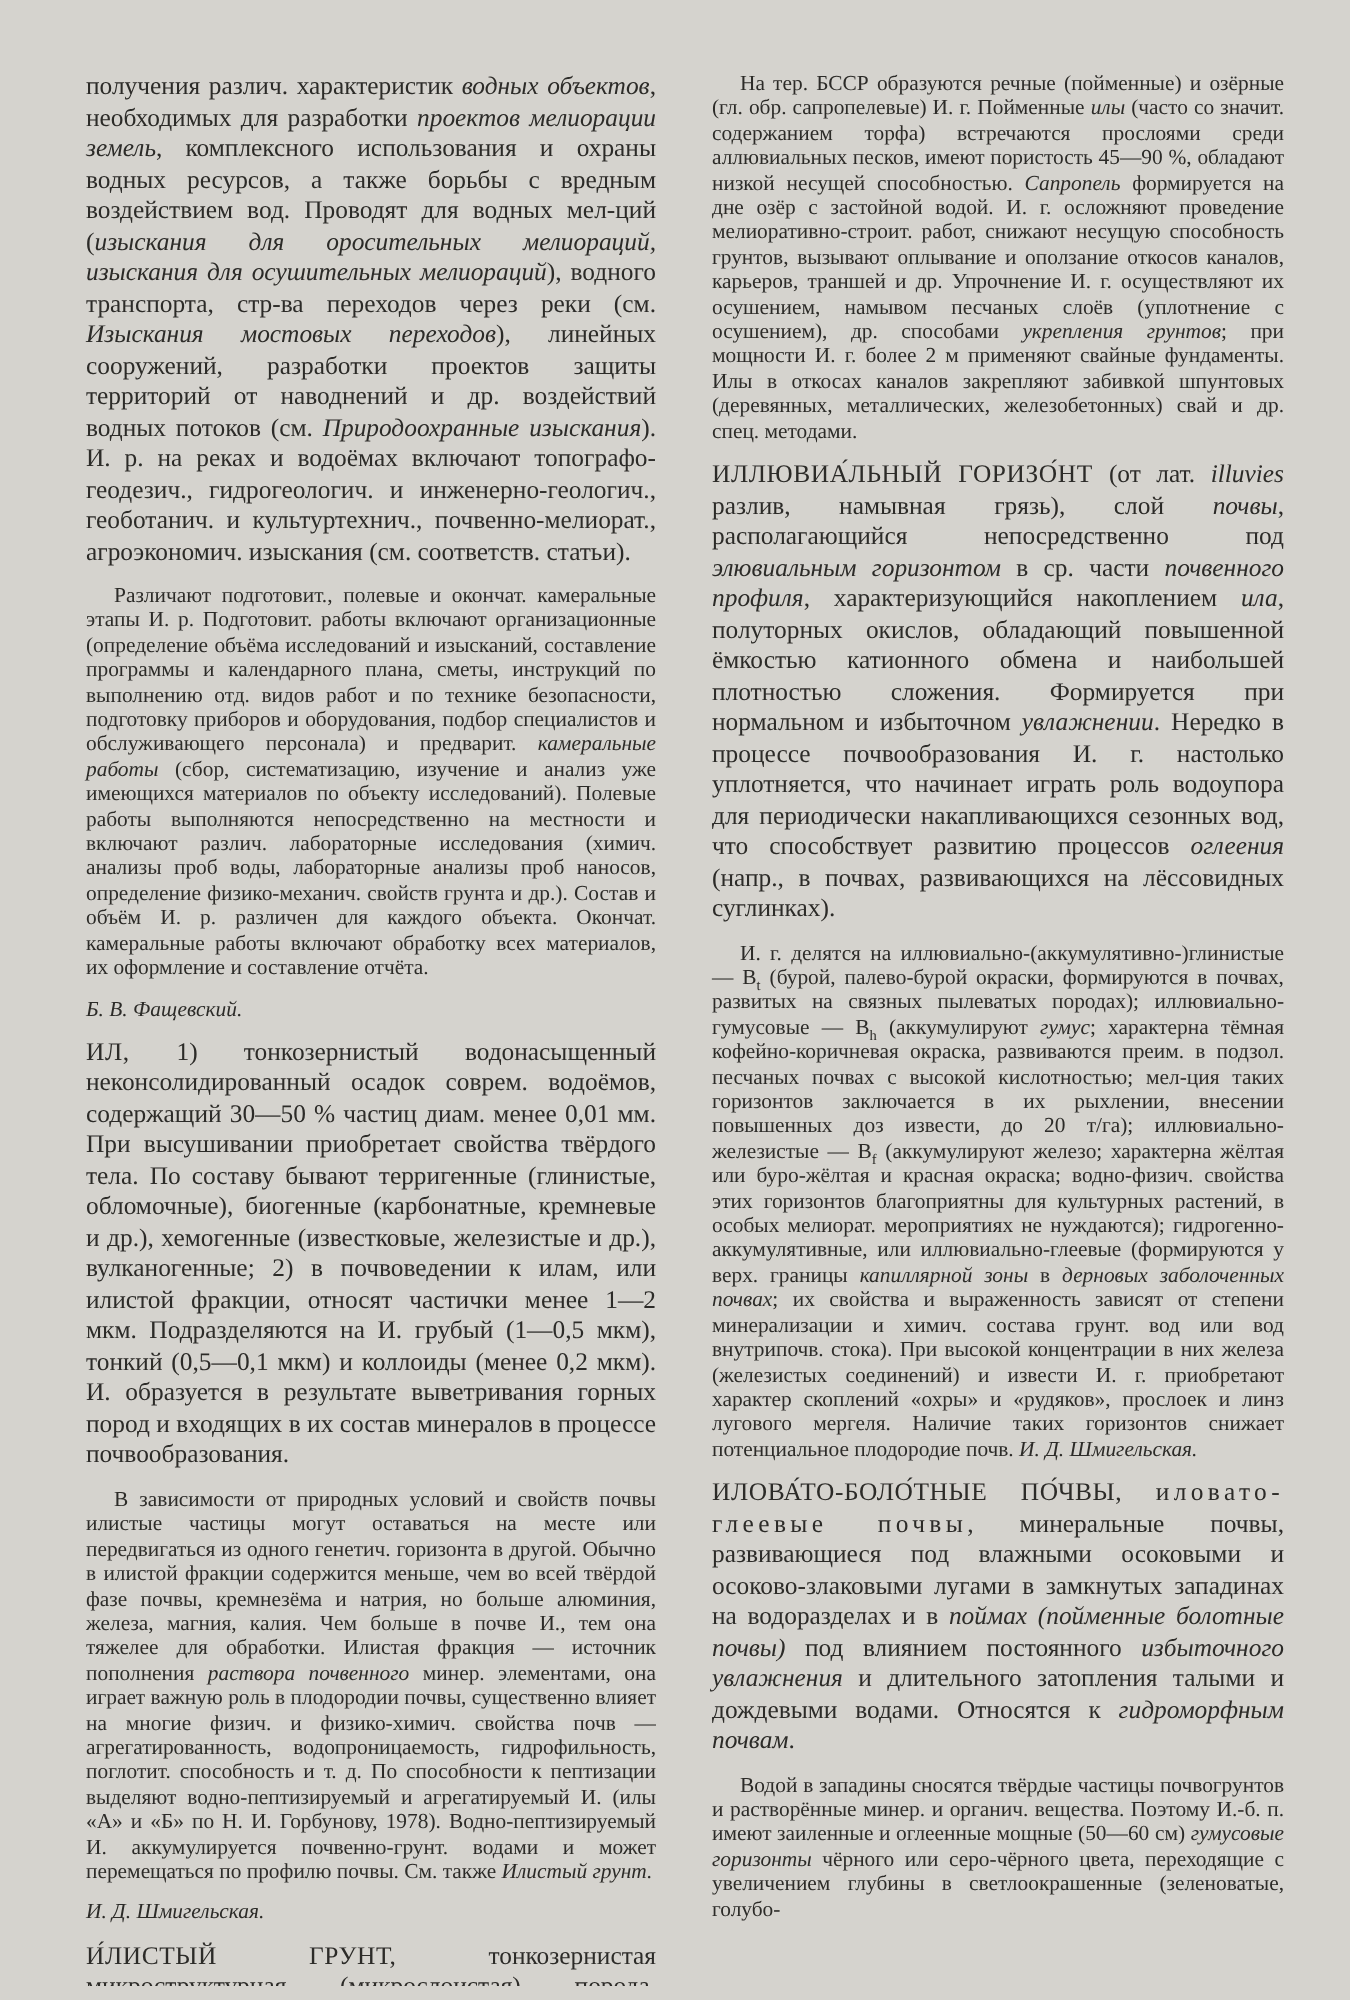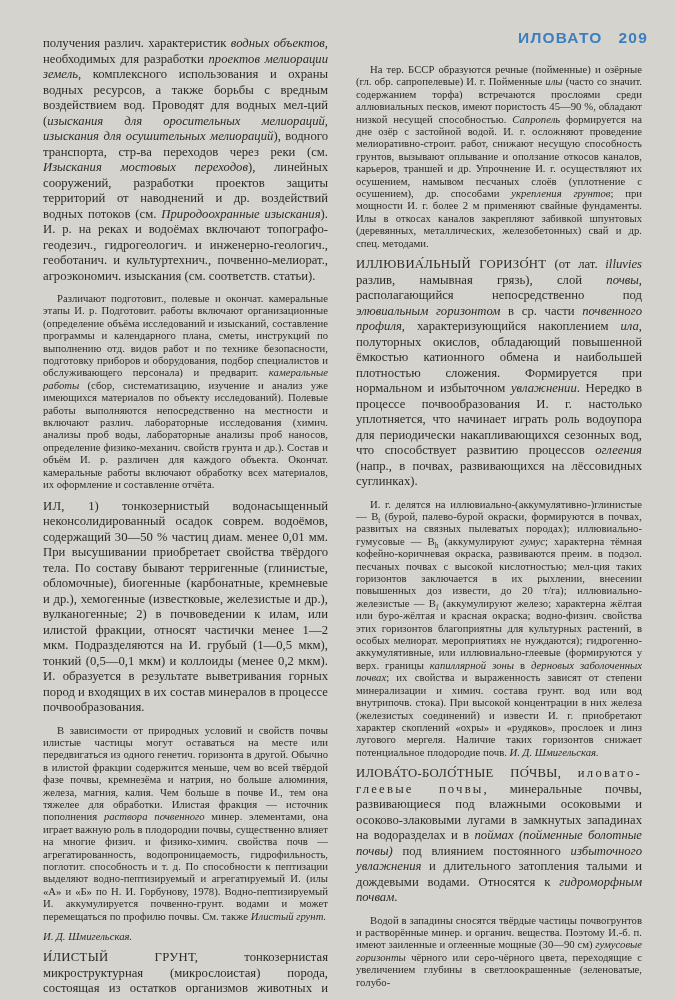--- a/index.html
+++ b/index.html
@@ -36,30 +36,27 @@
   sub.subscript{font-size:68%;line-height:0;}
 </style>
 </head>
 <body>
 
 <div class="page">
   <div class="columns">
     <div class="col left" id="col-left">
         <p class="blk para"><span>получения различ. характеристик </span><span class="it">водных объектов</span><span>, необходимых для разработки </span><span class="it">проектов мелиорации земель</span><span>, комплексного использования и охраны водных ресурсов, а также борьбы с вредным воздействием вод. Проводят для водных мел-ций (</span><span class="it">изыскания для оросительных мелиораций, изыскания для осушительных мелиораций</span><span>), водного транспорта, стр-ва переходов через реки (см. </span><span class="it">Изыскания мостовых переходов</span><span>), линейных сооружений, разработки проектов защиты территорий от наводнений и др. воздействий водных потоков (см. </span><span class="it">Природоохранные изыскания</span><span>). И. р. на реках и водоёмах включают топографо-геодезич., гидрогеологич. и инженерно-геологич., геоботанич. и культуртехнич., почвенно-мелиорат., агроэкономич. изыскания (см. соответств. статьи).</span></p>
         <p class="blk small ind"><span>Различают подготовит., полевые и окончат. камеральные этапы И. р. Подготовит. работы включают организационные (определение объёма исследований и изысканий, составление программы и календарного плана, сметы, инструкций по выполнению отд. видов работ и по технике безопасности, подготовку приборов и оборудования, подбор специалистов и обслуживающего персонала) и предварит. </span><span class="it">камеральные работы</span><span> (сбор, систематизацию, изучение и анализ уже имеющихся материалов по объекту исследований). Полевые работы выполняются непосредственно на местности и включают различ. лабораторные исследования (химич. анализы проб воды, лабораторные анализы проб наносов, определение физико-механич. свойств грунта и др.). Состав и объём И. р. различен для каждого объекта. Окончат. камеральные работы включают обработку всех материалов, их оформление и составление отчёта.</span></p>
+        <p class="blk small sig"><span class="it">Б. В. Фащевский.</span></p>
         <p class="blk para"><span class="hw">ИЛ, </span><span>1) тонкозернистый водонасыщенный неконсолидированный осадок соврем. водоёмов, содержащий 30—50 % частиц диам. менее 0,01 мм. При высушивании приобретает свойства твёрдого тела. По составу бывают терригенные (глинистые, обломочные), биогенные (карбонатные, кремневые и др.), хемогенные (известковые, железистые и др.), вулканогенные; 2) в почвоведении к илам, или илистой фракции, относят частички менее 1—2 мкм. Подразделяются на И. грубый (1—0,5 мкм), тонкий (0,5—0,1 мкм) и коллоиды (менее 0,2 мкм). И. образуется в результате выветривания горных пород и входящих в их состав минералов в процессе почвообразования.</span></p>
         <p class="blk small ind"><span>В зависимости от природных условий и свойств почвы илистые частицы могут оставаться на месте или передвигаться из одного генетич. горизонта в другой. Обычно в илистой фракции содержится меньше, чем во всей твёрдой фазе почвы, кремнезёма и натрия, но больше алюминия, железа, магния, калия. Чем больше в почве И., тем она тяжелее для обработки. Илистая фракция — источник пополнения </span><span class="it">раствора почвенного</span><span> минер. элементами, она играет важную роль в плодородии почвы, существенно влияет на многие физич. и физико-химич. свойства почв — агрегатированность, водопроницаемость, гидрофильность, поглотит. способность и т. д. По способности к пептизации выделяют водно-пептизируемый и агрегатируемый И. (илы «А» и «Б» по Н. И. Горбунову, 1978). Водно-пептизируемый И. аккумулируется почвенно-грунт. водами и может перемещаться по профилю почвы. См. также </span><span class="it">Илистый грунт.</span></p>
         <p class="blk small sig"><span class="it">И. Д. Шмигельская.</span></p>
         <p class="blk para"><span class="hw">И́ЛИСТЫЙ ГРУНТ, </span><span>тонкозернистая микроструктурная (микрослоистая) порода, состоящая из остатков организмов животных и растений, химич. образований и минер. частиц (преим. размером 0,01—0,001 мм). Образуется в водных бассейнах (морях, озёрах, реках). В нач. стадии образования это текучий осадок с весовой влажностью до 90 % (ил), пре-</span></p>
       </div>
     <div class="col right" id="col-right">
-      <div class="runhead">
-        <span>ИЛОВАТО</span>
-        <span>209</span>
-      </div>
         <p class="blk small ind"><span>На тер. БССР образуются речные (пойменные) и озёрные (гл. обр. сапропелевые) И. г. Пойменные </span><span class="it">илы</span><span> (часто со значит. содержанием торфа) встречаются прослоями среди аллювиальных песков, имеют пористость 45—90 %, обладают низкой несущей способностью. </span><span class="it">Сапропель</span><span> формируется на дне озёр с застойной водой. И. г. осложняют проведение мелиоративно-строит. работ, снижают несущую способность грунтов, вызывают оплывание и оползание откосов каналов, карьеров, траншей и др. Упрочнение И. г. осуществляют их осушением, намывом песчаных слоёв (уплотнение с осушением), др. способами </span><span class="it">укрепления грунтов</span><span>; при мощности И. г. более 2 м применяют свайные фундаменты. Илы в откосах каналов закрепляют забивкой шпунтовых (деревянных, металлических, железобетонных) свай и др. спец. методами.</span></p>
         <p class="blk para"><span class="hw">ИЛЛЮВИА́ЛЬНЫЙ ГОРИЗО́НТ </span><span>(от лат. </span><span class="it">illuvies</span><span> разлив, намывная грязь), слой </span><span class="it">почвы</span><span>, располагающийся непосредственно под </span><span class="it">элювиальным горизонтом</span><span> в ср. части </span><span class="it">почвенного профиля</span><span>, характеризующийся накоплением </span><span class="it">ила</span><span>, полуторных окислов, обладающий повышенной ёмкостью катионного обмена и наибольшей плотностью сложения. Формируется при нормальном и избыточном </span><span class="it">увлажнении</span><span>. Нередко в процессе почвообразования И. г. настолько уплотняется, что начинает играть роль водоупора для периодически накапливающихся сезонных вод, что способствует развитию процессов </span><span class="it">оглеения</span><span> (напр., в почвах, развивающихся на лёссовидных суглинках).</span></p>
         <p class="blk small ind"><span>И. г. делятся на иллювиально-(аккумулятивно-)глинистые — B</span><sub class="subscript">t</sub><span> (бурой, палево-бурой окраски, формируются в почвах, развитых на связных пылеватых породах); иллювиально-гумусовые — B</span><sub class="subscript">h</sub><span> (аккумулируют </span><span class="it">гумус</span><span>; характерна тёмная кофейно-коричневая окраска, развиваются преим. в подзол. песчаных почвах с высокой кислотностью; мел-ция таких горизонтов заключается в их рыхлении, внесении повышенных доз извести, до 20 т/га); иллювиально-железистые — B</span><sub class="subscript">f</sub><span> (аккумулируют железо; характерна жёлтая или буро-жёлтая и красная окраска; водно-физич. свойства этих горизонтов благоприятны для культурных растений, в особых мелиорат. мероприятиях не нуждаются); гидрогенно-аккумулятивные, или иллювиально-глеевые (формируются у верх. границы </span><span class="it">капиллярной зоны</span><span> в </span><span class="it">дерновых заболоченных почвах</span><span>; их свойства и выраженность зависят от степени минерализации и химич. состава грунт. вод или вод внутрипочв. стока). При высокой концентрации в них железа (железистых соединений) и извести И. г. приобретают характер скоплений «охры» и «рудяков», прослоек и линз лугового мергеля. Наличие таких горизонтов снижает потенциальное плодородие почв. </span><span class="it">И. Д. Шмигельская.</span></p>
         <p class="blk para"><span class="hw">ИЛОВА́ТО-БОЛО́ТНЫЕ ПО́ЧВЫ, </span><span class="spaced">иловато-глеевые почвы</span><span>, минеральные почвы, развивающиеся под влажными осоковыми и осоково-злаковыми лугами в замкнутых западинах на водоразделах и в </span><span class="it">поймах (пойменные болотные почвы)</span><span> под влиянием постоянного </span><span class="it">избыточного увлажнения</span><span> и длительного затопления талыми и дождевыми водами. Относятся к </span><span class="it">гидроморфным почвам</span><span>.</span></p>
-        <p class="blk small ind"><span>Водой в западины сносятся твёрдые частицы почвогрунтов и растворённые минер. и органич. вещества. Поэтому И.-б. п. имеют заиленные и оглеенные мощные (30—90 см) </span><span class="it">гумусовые горизонты</span><span> чёрного или серо-чёрного цвета, переходящие с увеличением глубины в светлоокрашенные (зеленоватые, голубо-</span></p>
+        <p class="blk small ind"><span>Водой в западины сносятся твёрдые частицы почвогрунтов и растворённые минер. и органич. вещества. Поэтому И.-б. п. имеют заиленные и оглеенные мощные (50—60 см) </span><span class="it">гумусовые горизонты</span><span> чёрного или серо-чёрного цвета, переходящие с увеличением глубины в светлоокрашенные (зеленоватые, голубо-</span></p>
       </div>
   </div>
 </div>
 
 </body></html>

